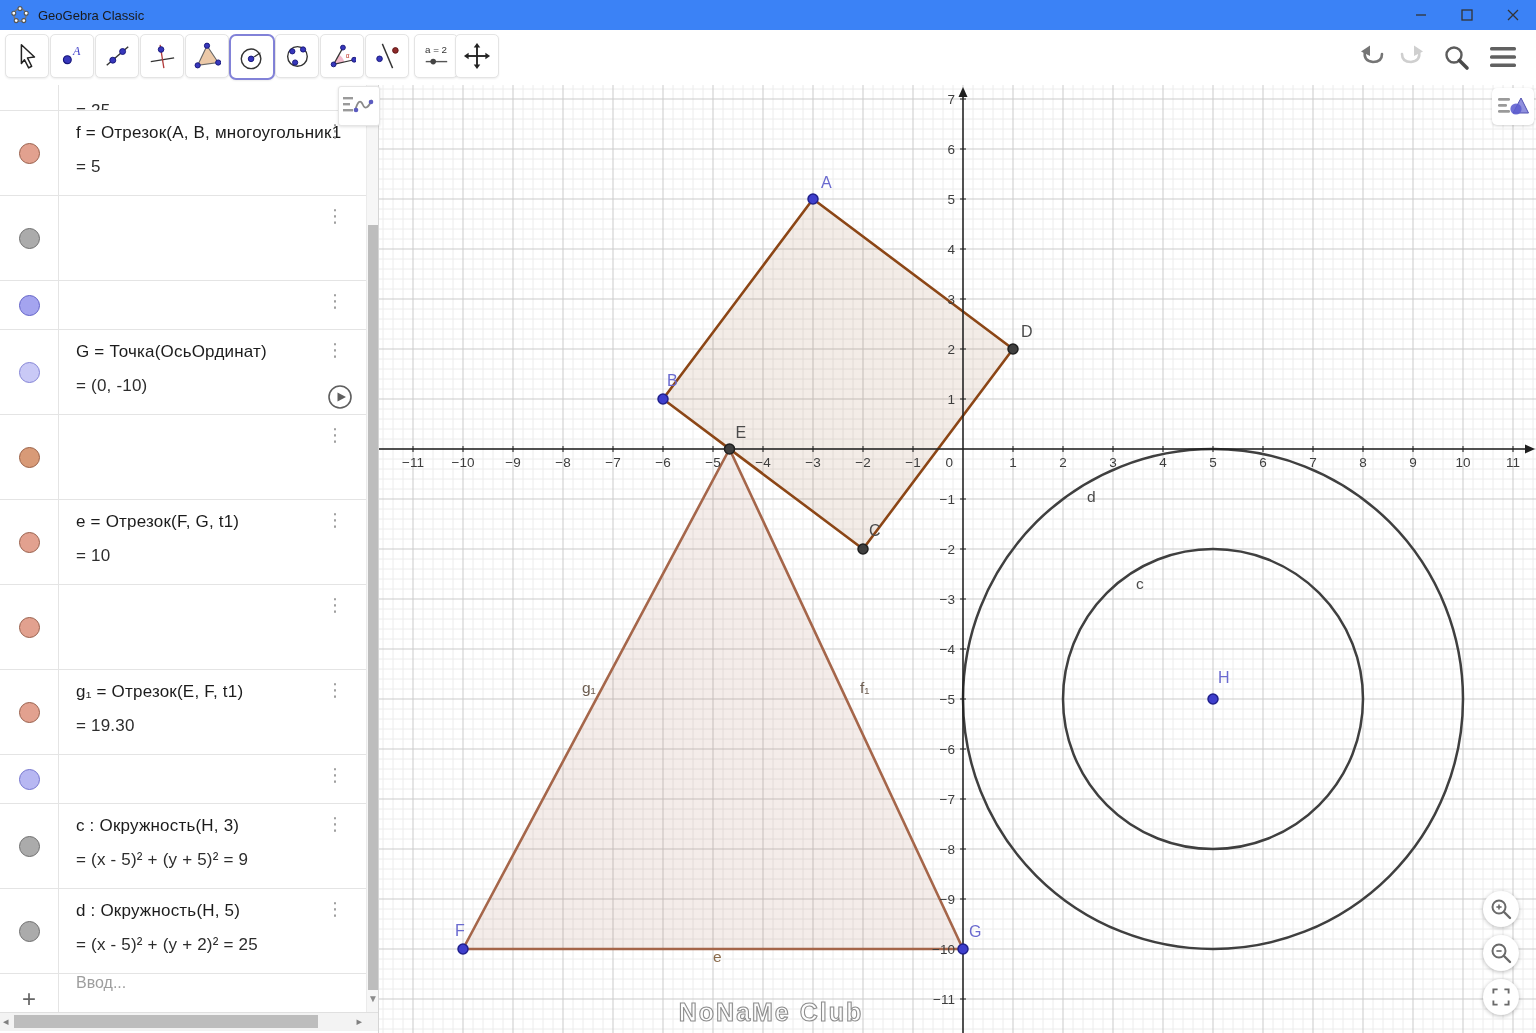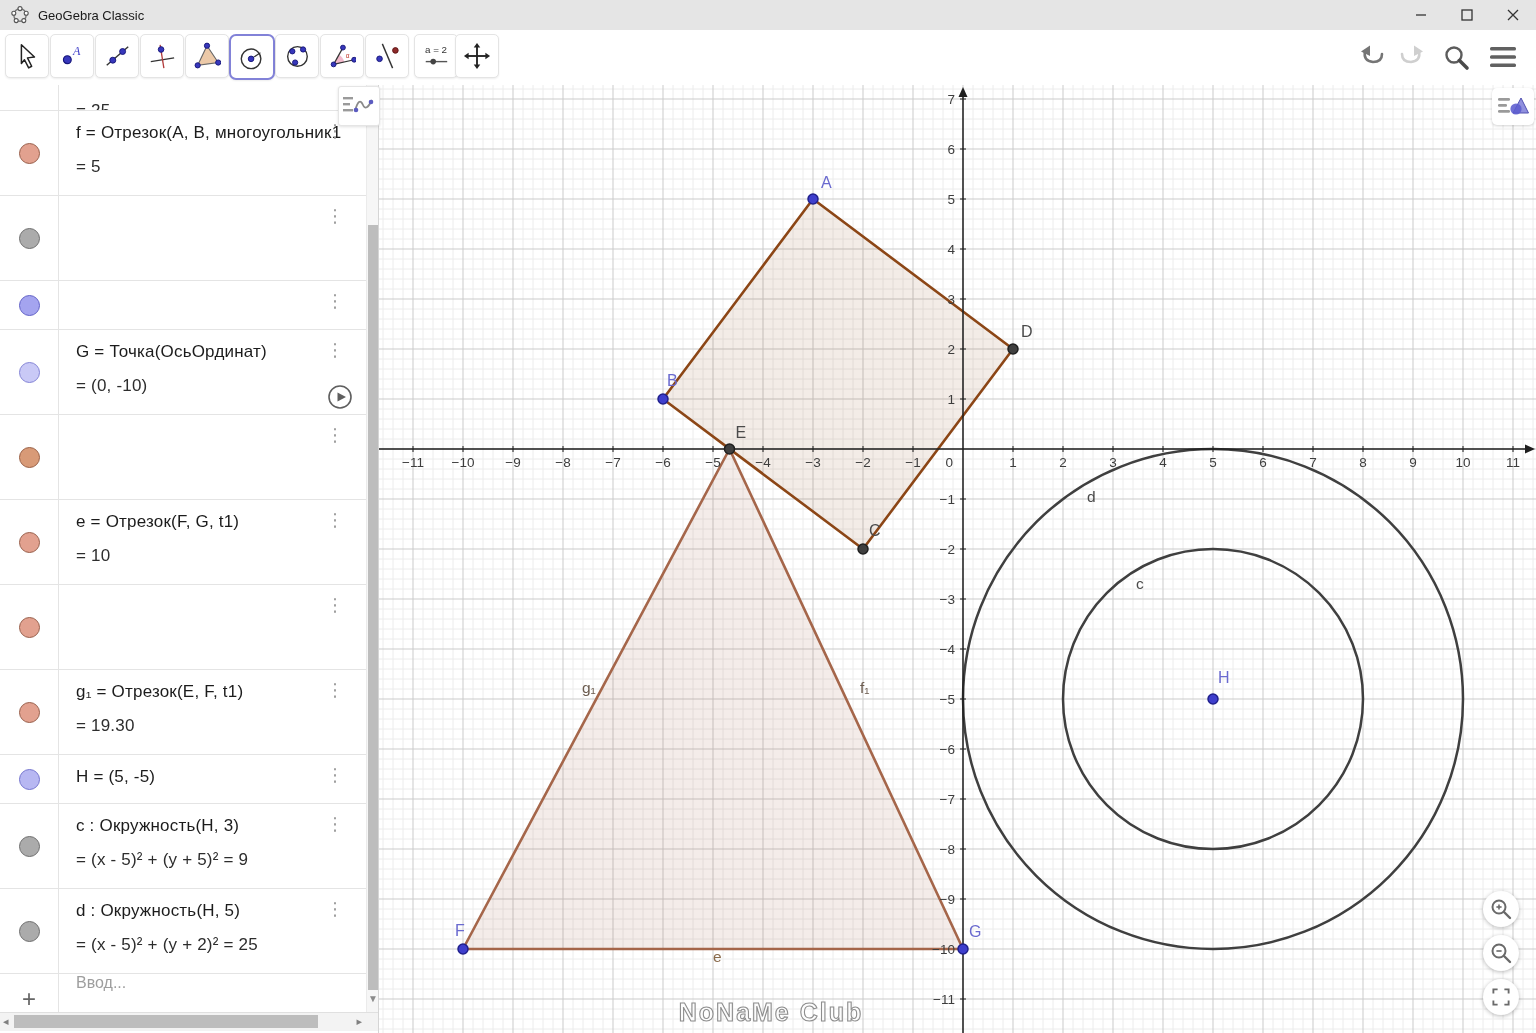--- a/index.html
+++ b/index.html
@@ -1,20 +1,20 @@
 <!DOCTYPE html>
 <html><head>
 <meta charset="utf-8">
 <style>
   html,body{margin:0;padding:0;}
   body{width:1536px;height:1033px;position:relative;background:#fff;
        font-family:"Liberation Sans", sans-serif;overflow:hidden;
        outline:1px solid #a9a9a9;}
   
-  .titlebar{position:absolute;left:0;top:0;width:1536px;height:30px;background:#e5e5e5;
+  .titlebar{position:absolute;left:0;top:0;width:1536px;height:30px;background:#3b82f6;
             border-bottom:1px solid #ececec;display:flex;align-items:center;}
   .tb-logo{margin-left:10px;width:20px;height:20px;}
   .tb-title{margin-left:8px;font-size:13px;color:#1a1a1a;}
   .wbtns{position:absolute;right:0;top:0;height:30px;display:flex;}
   .wbtn{width:46px;height:30px;display:flex;align-items:center;justify-content:center;}
   
   .toolbar{position:absolute;left:0;top:30px;width:1536px;height:55px;background:#fff;
            border-bottom:1px solid #d9d9d9;}
   .tool{position:absolute;top:4px;width:42px;height:42px;background:#fff;border:1px solid #e4e4e4;
         border-radius:5px;box-shadow:0 1px 2px rgba(0,0,0,0.07);display:flex;align-items:center;justify-content:center;}
@@ -270,23 +270,20 @@
         </div>
         <div class="rcontent">
           <div class="def">g₁  =  Отрезок(E, F, t1)</div>
           <div class="val">=  19.30</div>
         </div>
         <div class="kebab">⋮</div>
       </div>
       <div class="alg-row single">
         <div class="mcell">
           <span class="marker" style="background:#B7B7F2;border-color:#7575CF"></span>
-        </div>
-        <div class="rcontent">
-          <div class="def">H = (5, -5)</div>
         </div>
         <div class="kebab">⋮</div>
       </div>
       <div class="alg-row">
         <div class="mcell">
           <span class="marker" style="background:#ABABAB;border-color:#6F6F6F"></span>
         </div>
         <div class="rcontent">
           <div class="def">c : Окружность(H, 3)</div>
           <div class="val">=  (x - 5)² + (y + 5)² = 9</div>

